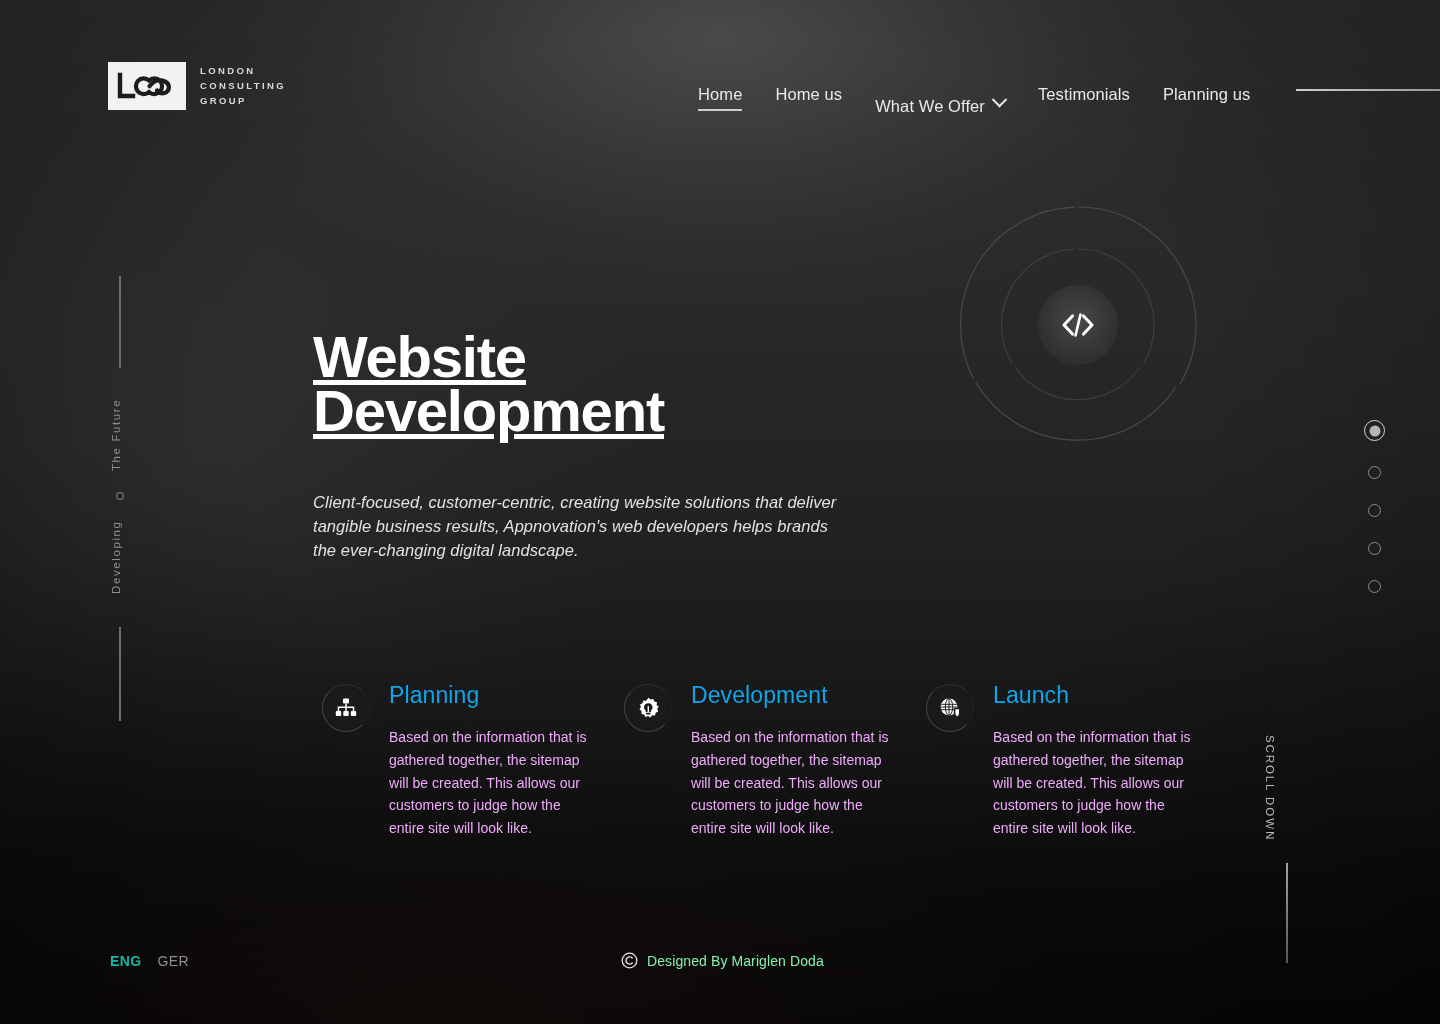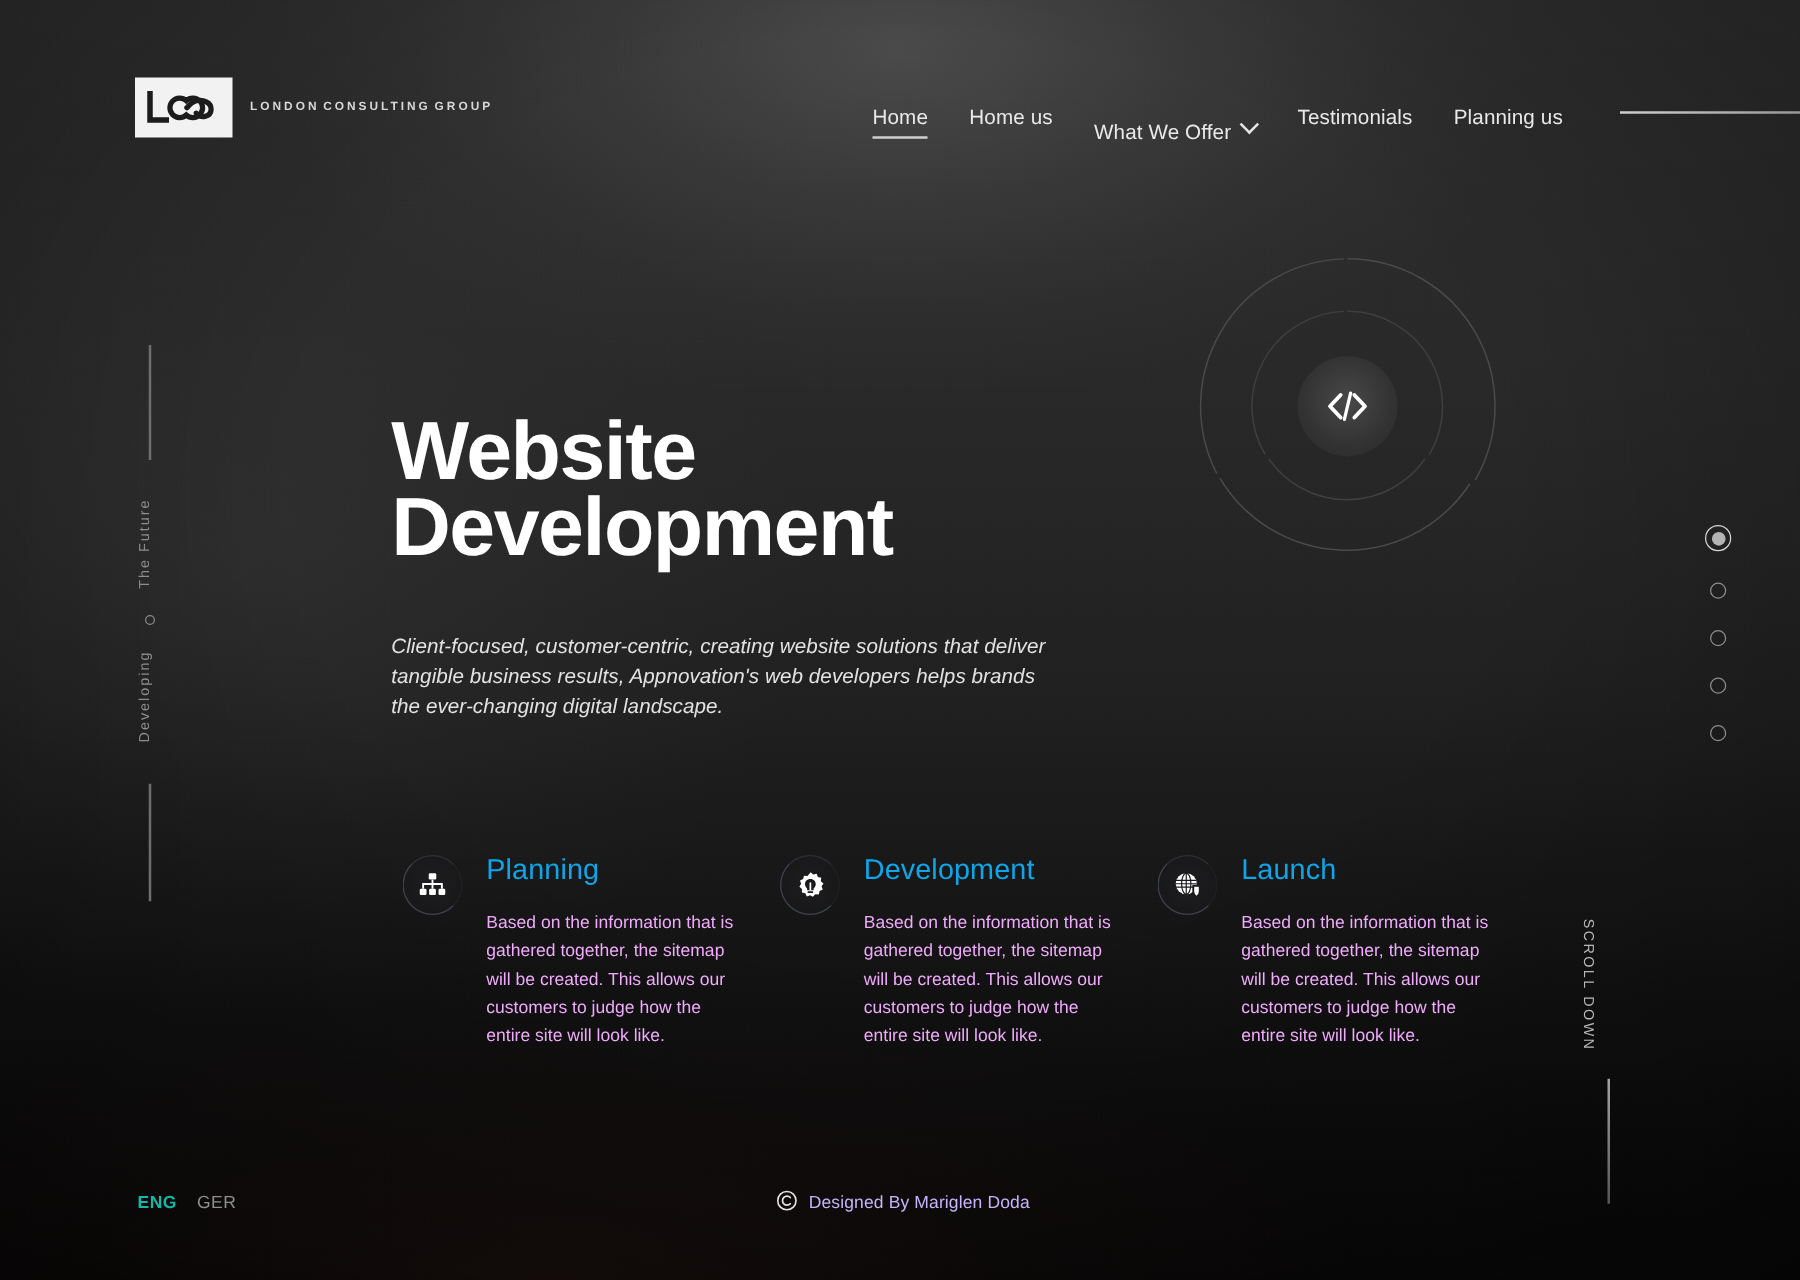--- a/index.html
+++ b/index.html
@@ -129,21 +129,21 @@
     width: 78px;
     height: 48px;
     background: #f2f2f2;
     display: flex;
     align-items: center;
     justify-content: center;
   }
 
   .logo-text {
     display: flex;
-    flex-direction: row;
+    flex-direction: column;
     gap: 3px;
   }
   .logo-text span {
     font-size: 9.5px;
     letter-spacing: 2.4px;
     font-weight: 700;
     color: #d8d8d8;
     line-height: 1.25;
   }
 
@@ -247,25 +247,26 @@
   
   .hero {
     position: absolute;
     left: 313px;
     top: 330px;
     width: 700px;
     z-index: 16;
   }
 
   .hero-title {
-    font-size: 66px;
+    font-size: 58px;
     font-weight: 700;
     line-height: 0.93;
     letter-spacing: -1.2px;
     color: #ffffff;
+    text-decoration: underline;
   }
   .hero-title .line2 { display: block; }
 
   .hero-sub {
     margin-top: 52px;
     font-size: 16.5px;
     line-height: 1.46;
     color: #e2e2e2;
     max-width: 530px;
     letter-spacing: 0.05px;
@@ -456,21 +457,21 @@
   .credit {
     position: absolute;
     left: 621px;
     bottom: 55px;
     display: flex;
     align-items: center;
     gap: 9px;
   }
   .credit-text {
     font-size: 14px;
-    color: #c4b5fd;
+    color: #86efac;
     letter-spacing: 0.1px;
   }
 </style>
 </head>
 <body>
 
 <div class="stage">
   <div class="bg-base"></div>
   <div class="bg-top-glow"></div>
   <div class="bg-left-glow"></div>

